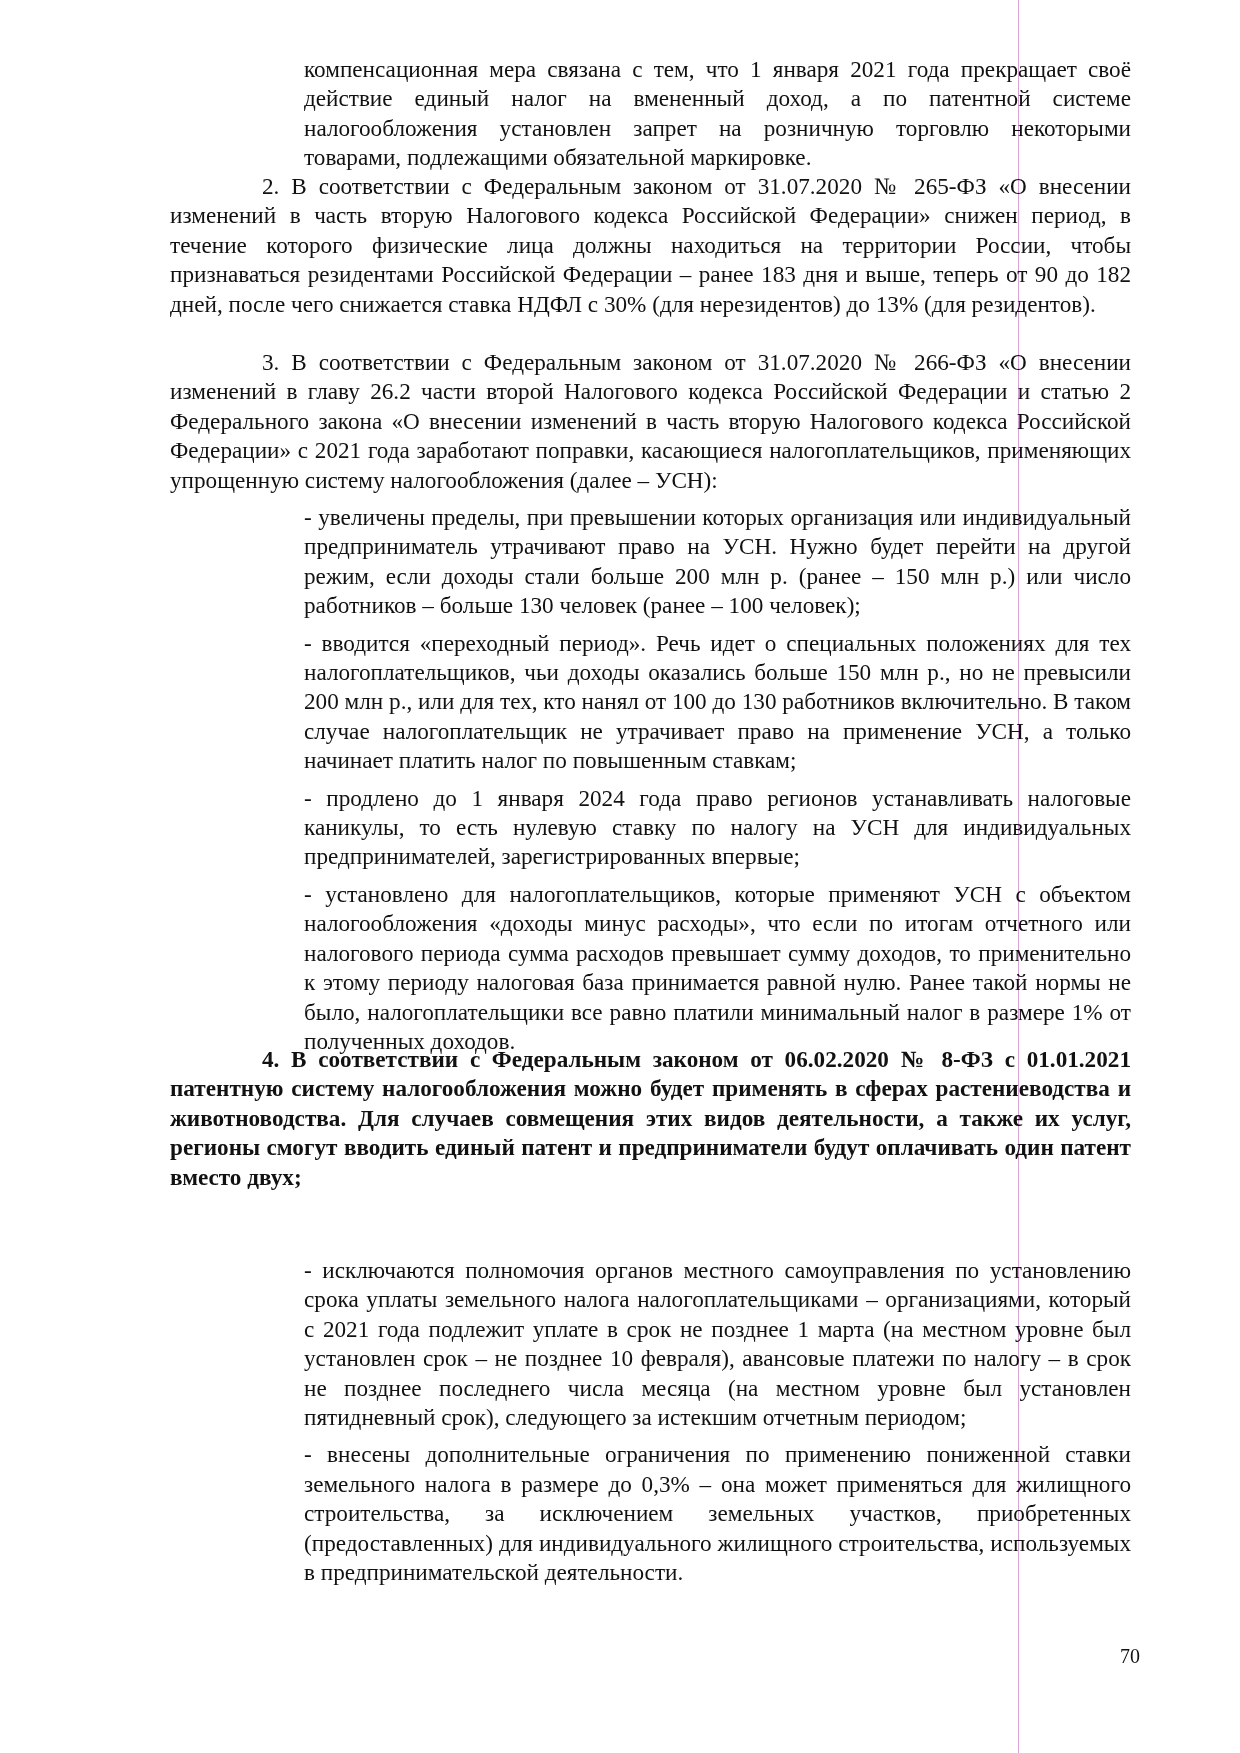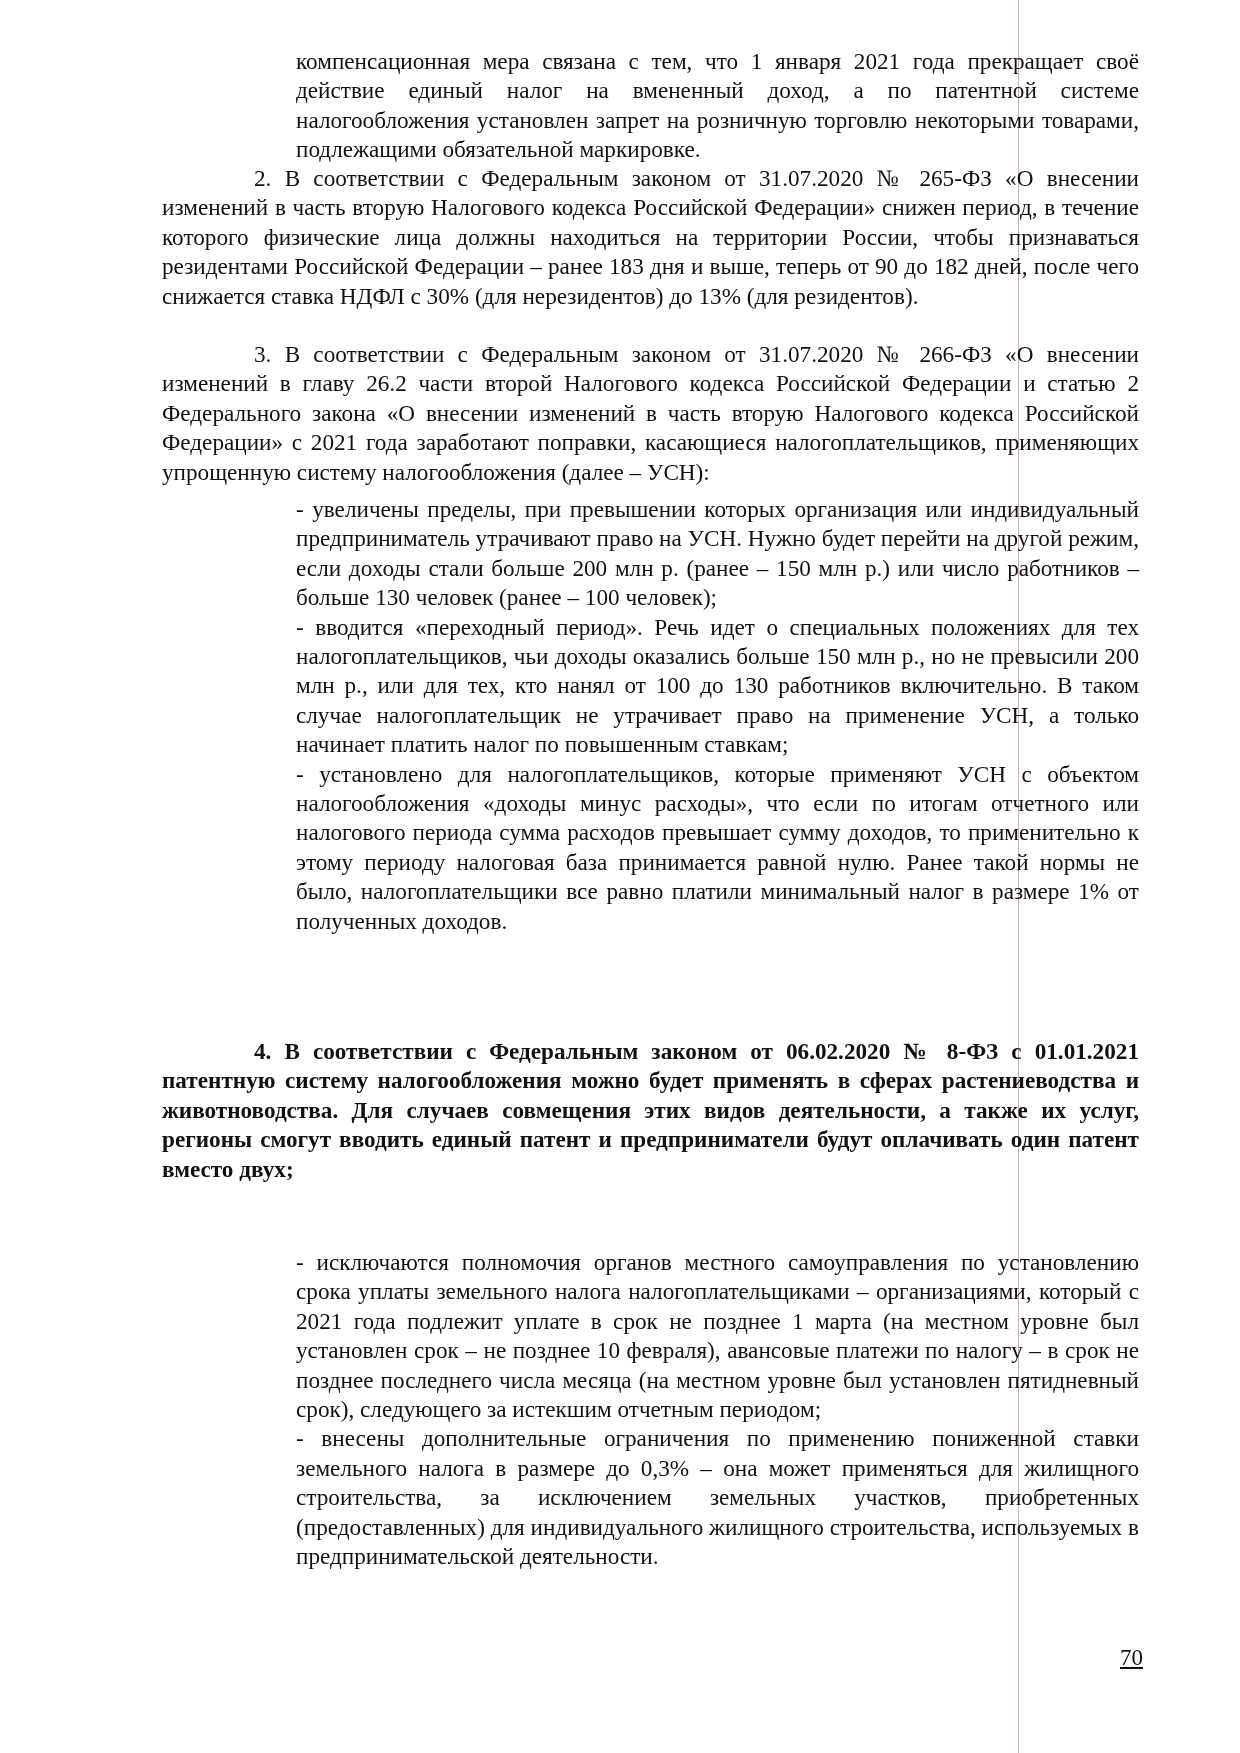--- a/index.html
+++ b/index.html
@@ -1,26 +1,26 @@
 <!DOCTYPE html>
 <html><head>
   <meta charset="utf-8">
   <style>
     html, body { margin: 0; padding: 0; background: #ffffff; }
     body { width: 1240px; height: 1753px; position: relative; overflow: hidden;
            font-family: "Liberation Serif", "DejaVu Serif", serif; color: #111; }
     .page { position: absolute; left: 0; top: 0; width: 1240px; height: 1753px; }
     .margin-line { position: absolute; left: 1018px; top: 0; width: 1px; height: 1753px; background: #d9a3d6; }
     .text { position: absolute; font-size: 23.2px; line-height: 29.4px; text-align: justify; }
-    .p { margin: 0; }
+    .p { margin: 8px; }
     .indent-first { text-indent: 92px; }
     .block-top { left: 296px; top: 47px; width: 843px; }
     .block-main { left: 162px; width: 977px; }
     .block-bullets { left: 296px; width: 843px; }
-    .page-number { position: absolute; left: 1120px; top: 1645px; font-size: 23px; text-decoration: underline; }
+    .page-number { position: absolute; left: 1120px; top: 1645px; font-size: 20px; }
   </style>
 </head>
 <body>
 
 <div class="page">
   <div class="margin-line"></div>
 
   <div class="text block-top">
     <p class="p">компенсационная мера связана с тем, что 1 января 2021 года прекращает своё действие единый налог на вмененный доход, а по патентной системе налогообложения установлен запрет на розничную торговлю некоторыми товарами, подлежащими обязательной маркировке.</p>
   </div>
@@ -29,20 +29,21 @@
     <p class="p indent-first">2. В соответствии с Федеральным законом от 31.07.2020 № 265-ФЗ «О внесении изменений в часть вторую Налогового кодекса Российской Федерации» снижен период, в течение которого физические лица должны находиться на территории России, чтобы признаваться резидентами Российской Федерации – ранее 183 дня и выше, теперь от 90 до 182 дней, после чего снижается ставка НДФЛ с 30% (для нерезидентов) до 13% (для резидентов).</p>
   </div>
 
   <div class="text block-main" style="top:340px;">
     <p class="p indent-first">3. В соответствии с Федеральным законом от 31.07.2020 № 266-ФЗ «О внесении изменений в главу 26.2 части второй Налогового кодекса Российской Федерации и статью 2 Федерального закона «О внесении изменений в часть вторую Налогового кодекса Российской Федерации» с 2021 года заработают поправки, касающиеся налогоплательщиков, применяющих упрощенную систему налогообложения (далее – УСН):</p>
   </div>
 
   <div class="text block-bullets" style="top:495px;">
     <p class="p">- увеличены пределы, при превышении которых организация или индивидуальный предприниматель утрачивают право на УСН. Нужно будет перейти на другой режим, если доходы стали больше 200 млн р. (ранее – 150 млн р.) или число работников – больше 130 человек (ранее – 100 человек);</p>
     <p class="p">- вводится «переходный период». Речь идет о специальных положениях для тех налогоплательщиков, чьи доходы оказались больше 150 млн р., но не превысили 200 млн р., или для тех, кто нанял от 100 до 130 работников включительно. В таком случае налогоплательщик не утрачивает право на применение УСН, а только начинает платить налог по повышенным ставкам;</p>
+    <p class="p">- продлено до 1 января 2024 года право регионов устанавливать налоговые каникулы, то есть нулевую ставку по налогу на УСН для индивидуальных предпринимателей, зарегистрированных впервые;</p>
     <p class="p">- установлено для налогоплательщиков, которые применяют УСН с объектом налогообложения «доходы минус расходы», что если по итогам отчетного или налогового периода сумма расходов превышает сумму доходов, то применительно к этому периоду налоговая база принимается равной нулю. Ранее такой нормы не было, налогоплательщики все равно платили минимальный налог в размере 1% от полученных доходов.</p>
   </div>
 
   <div class="text block-main" style="top:1037px;font-weight:bold;">
     <p class="p indent-first">4. В соответствии с Федеральным законом от 06.02.2020 № 8-ФЗ с 01.01.2021 патентную систему налогообложения можно будет применять в сферах растениеводства и животноводства. Для случаев совмещения этих видов деятельности, а также их услуг, регионы смогут вводить единый патент и предприниматели будут оплачивать один патент вместо двух;</p>
   </div>
 
 
   <div class="text block-bullets" style="top:1248px;">
     <p class="p">- исключаются полномочия органов местного самоуправления по установлению срока уплаты земельного налога налогоплательщиками – организациями, который с 2021 года подлежит уплате в срок не позднее 1 марта (на местном уровне был установлен срок – не позднее 10 февраля), авансовые платежи по налогу – в срок не позднее последнего числа месяца (на местном уровне был установлен пятидневный срок), следующего за истекшим отчетным периодом;</p>

